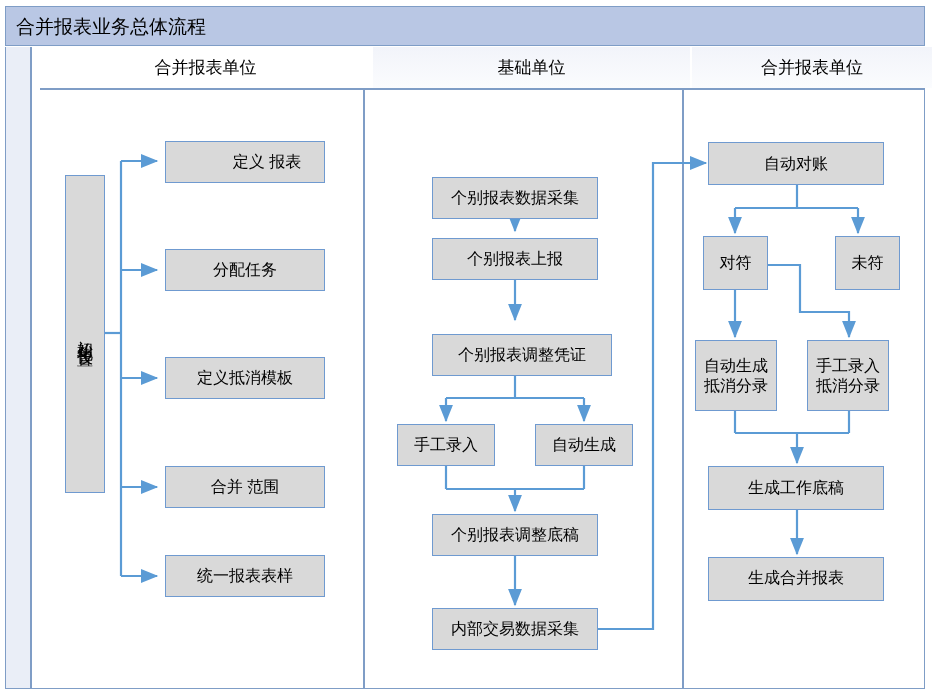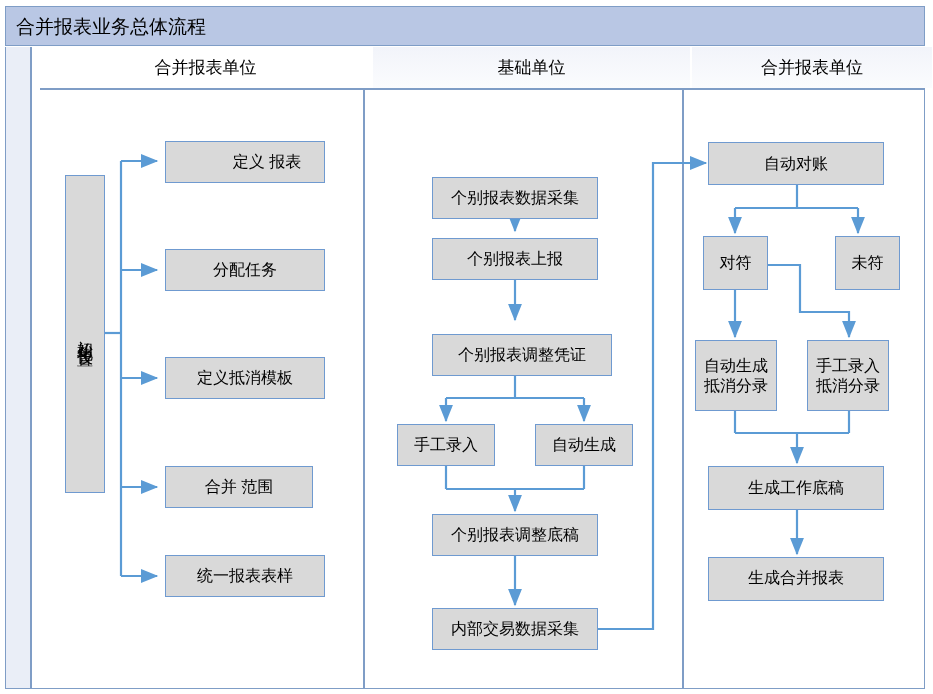--- a/index.html
+++ b/index.html
@@ -200,21 +200,21 @@
   </svg>
 
   <div class="node vertical" style="left:65px; top:175px; width:40px; height:318px;">初始化设置</div>
 
   <div class="node" style="left:165px; top:141px; width:160px; height:42px;padding-left:44px;">定义 报表</div>
 
   <div class="node" style="left:165px; top:249px; width:160px; height:42px;">分配任务</div>
 
   <div class="node" style="left:165px; top:357px; width:160px; height:42px;">定义抵消模板</div>
 
-  <div class="node" style="left:165px; top:466px; width:148px; height:42px;">合并 范围</div>
+  <div class="node" style="left:165px; top:466px; width:160px; height:42px;">合并 范围</div>
 
   <div class="node" style="left:165px; top:555px; width:160px; height:42px;">统一报表表样</div>
 
   <div class="node" style="left:432px; top:141px; width:166px; height:42px;margin-top:36px;">个别报表数据采集</div>
 
   <div class="node" style="left:432px; top:238px; width:166px; height:42px;">个别报表上报</div>
 
   <div class="node" style="left:432px; top:334px; width:180px; height:42px;">个别报表调整凭证</div>
 
   <div class="node" style="left:397px; top:424px; width:98px; height:42px;">手工录入</div>

